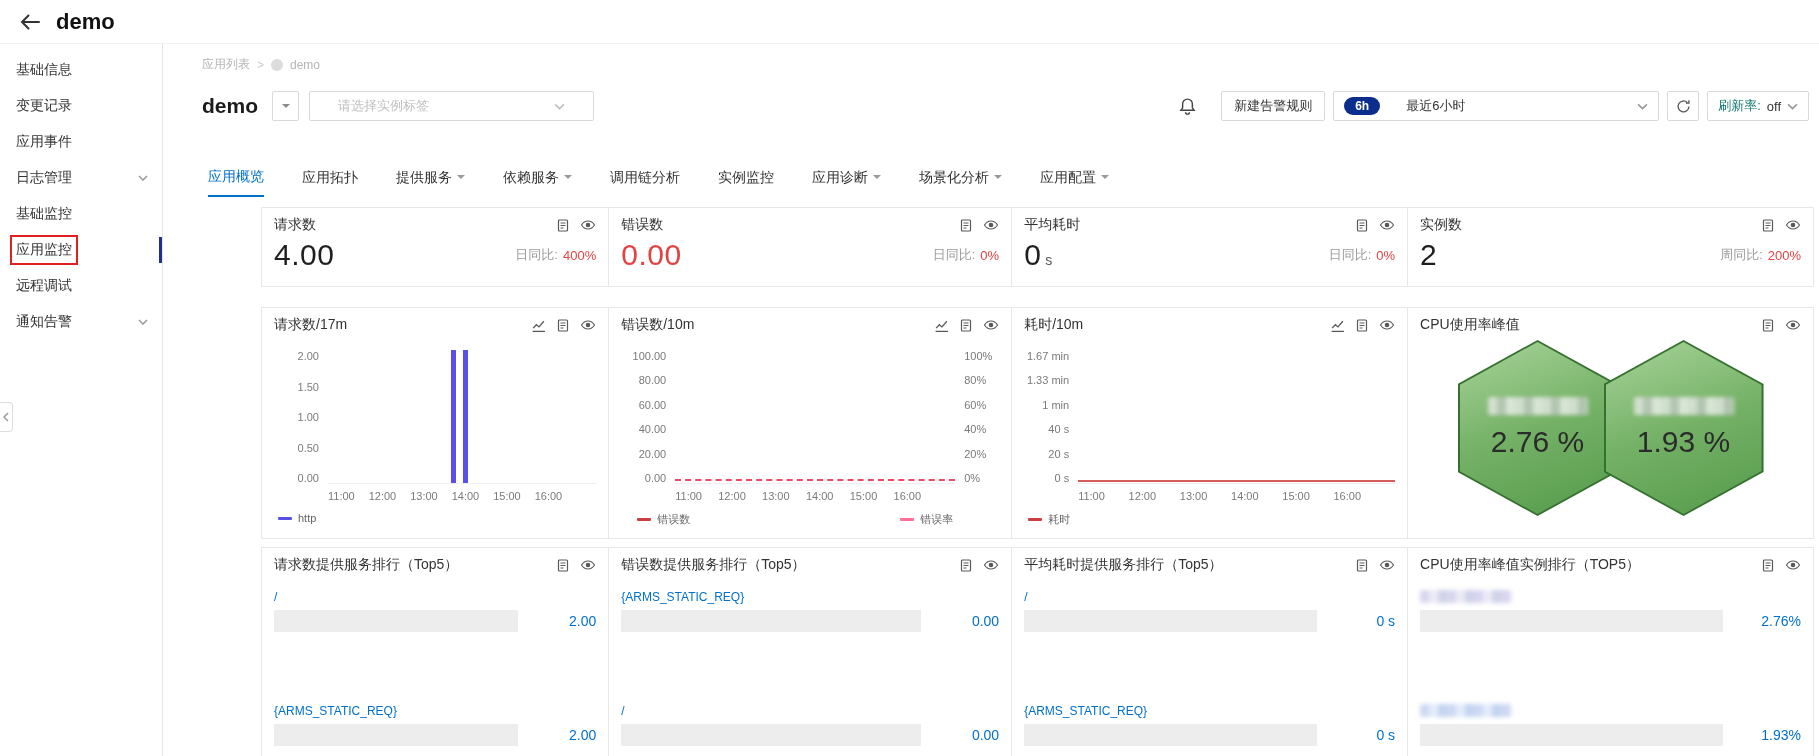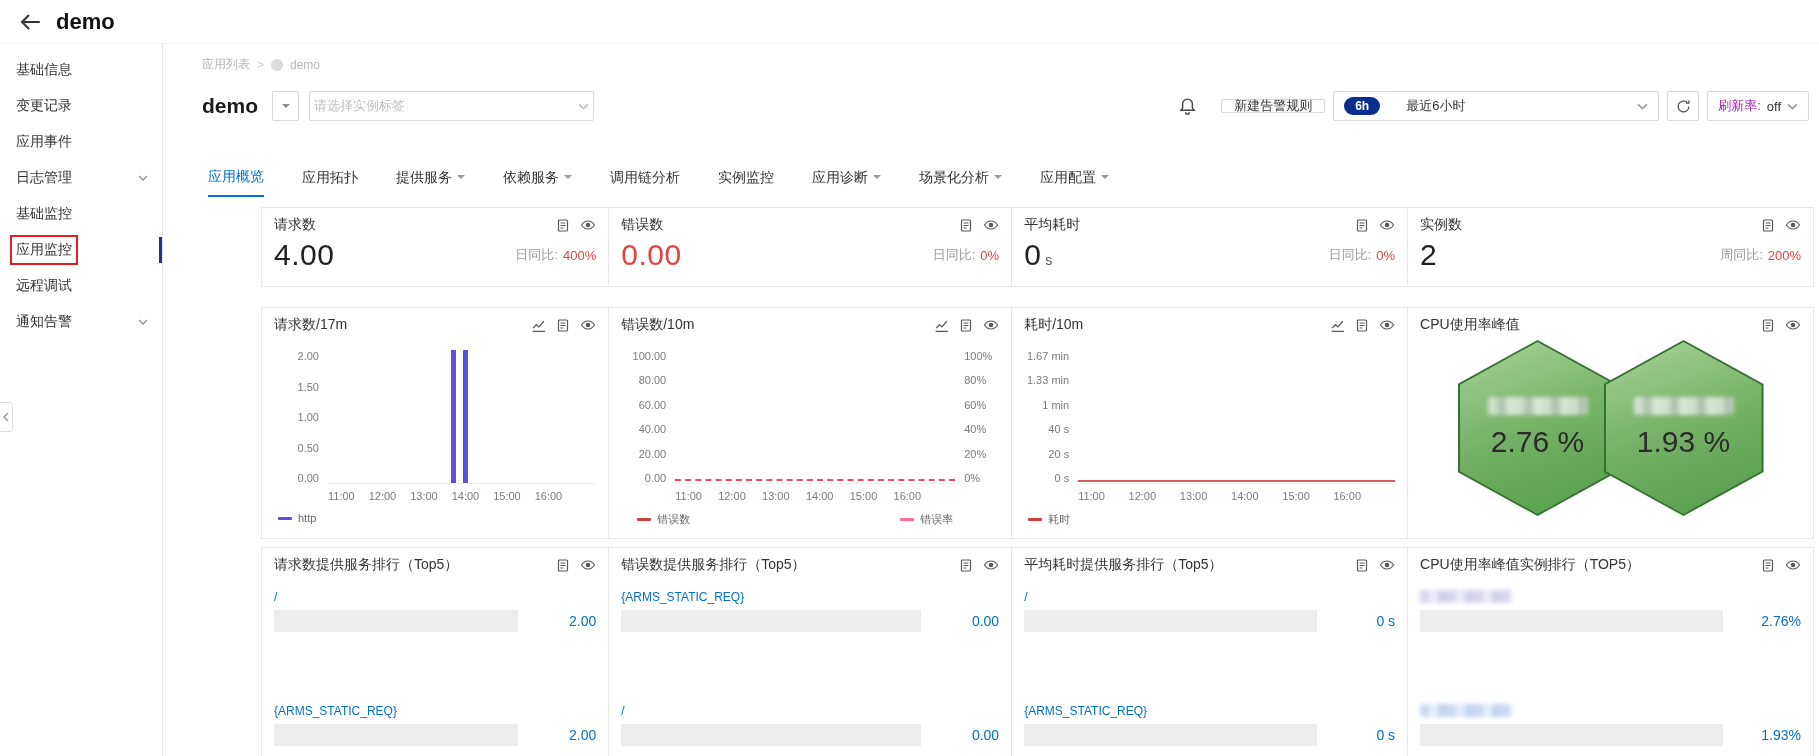--- a/index.html
+++ b/index.html
@@ -36,37 +36,37 @@
   .crumb-sep { color:#c9c9c9; }
   .crumb-ico { width:12px; height:12px; border-radius:50%; background:#dcdcdc; display:inline-block; }
 
   .toolbar { position:absolute; left:38px; right:10px; top:46px; height:32px;
     display:flex; align-items:center; }
   .tb-title { font-size:21px; font-weight:700; color:#1b1b1b; }
   .mini-dd { width:27px; height:30px; border:1px solid #d9d9d9; border-radius:2px;
     display:flex; align-items:center; justify-content:center; margin-left:14px; cursor:pointer; background:#fff; }
   .caret-down { width:0; height:0; border:4px solid transparent; border-top-color:#8c8c8c; margin-top:4px; }
   .tag-select { width:285px; height:30px; border:1px solid #d9d9d9; border-radius:2px;
-    margin-left:10px; display:flex; align-items:center; padding:0 4px; cursor:pointer; background:#fff; }
+    margin-left:10px; display:flex; align-items:center; padding:0 28px; cursor:pointer; background:#fff; }
   .tag-select .ph { font-size:13px; color:#bfbfbf; flex:1; }
   .right-tools { margin-left:auto; display:flex; align-items:center; gap:8px; }
   .bell-wrap { margin-right:16px; cursor:pointer; display:flex; }
-  .btn { height:14px; border:1px solid #d9d9d9; border-radius:2px; background:#fff;
+  .btn { height:30px; border:1px solid #d9d9d9; border-radius:2px; background:#fff;
     display:flex; align-items:center; padding:0 12px; font-size:13px; color:#333; cursor:pointer; }
   .time-box { width:326px; height:30px; border:1px solid #d9d9d9; border-radius:2px;
     display:flex; align-items:center; gap:26px; padding:0 10px; cursor:pointer; background:#fff; }
   .time-badge { background:#0b2e8c; color:#fff; font-size:12px; font-weight:700;
     padding:2px 11px; border-radius:11px; }
   .time-label { font-size:13px; color:#333; }
   .time-box .chev-svg, .rate-box .chev-svg, .tag-select .chev-svg { margin-left:auto; }
   .icon-btn { width:32px; height:30px; border:1px solid #d9d9d9; border-radius:2px;
     display:flex; align-items:center; justify-content:center; cursor:pointer; background:#fff; }
   .rate-box { height:30px; border:1px solid #d9d9d9; border-radius:2px; background:#fff;
     display:flex; align-items:center; gap:6px; padding:0 10px; font-size:13px; cursor:pointer; min-width:100px; }
-  .rate-label { color:#a21caf; }
+  .rate-label { color:#0f766e; }
   .rate-val { color:#333; }
 
   .tabs { position:absolute; left:44px; top:124px; display:flex; gap:38px; font-size:14px; }
   .tab { display:flex; align-items:center; gap:5px; padding-bottom:9px; cursor:pointer; color:#333; }
   .tab.active { color:#0070cc; border-bottom:2px solid #0070cc; }
   .tab .caret-down { margin-top:2px; border-top-color:#9a9a9a; }
 
   
   .cards { position:absolute; left:86px; top:163px; width:1564px; }
   .cards-row { display:flex;margin-left:11px; }

